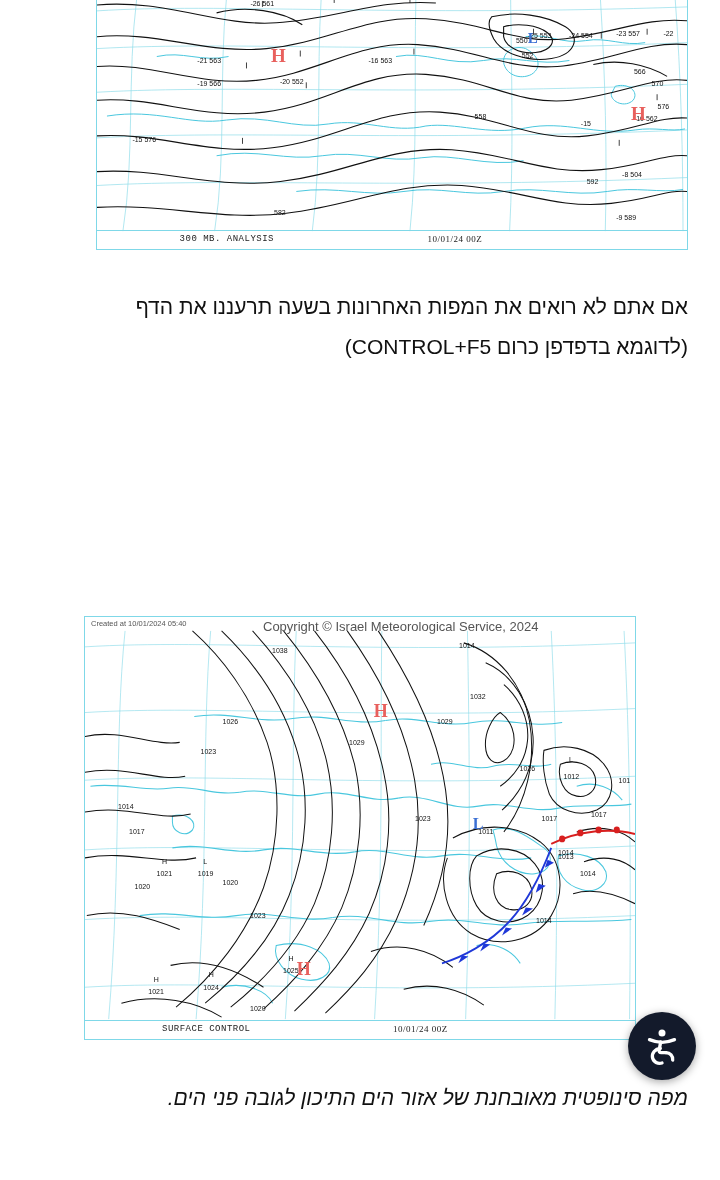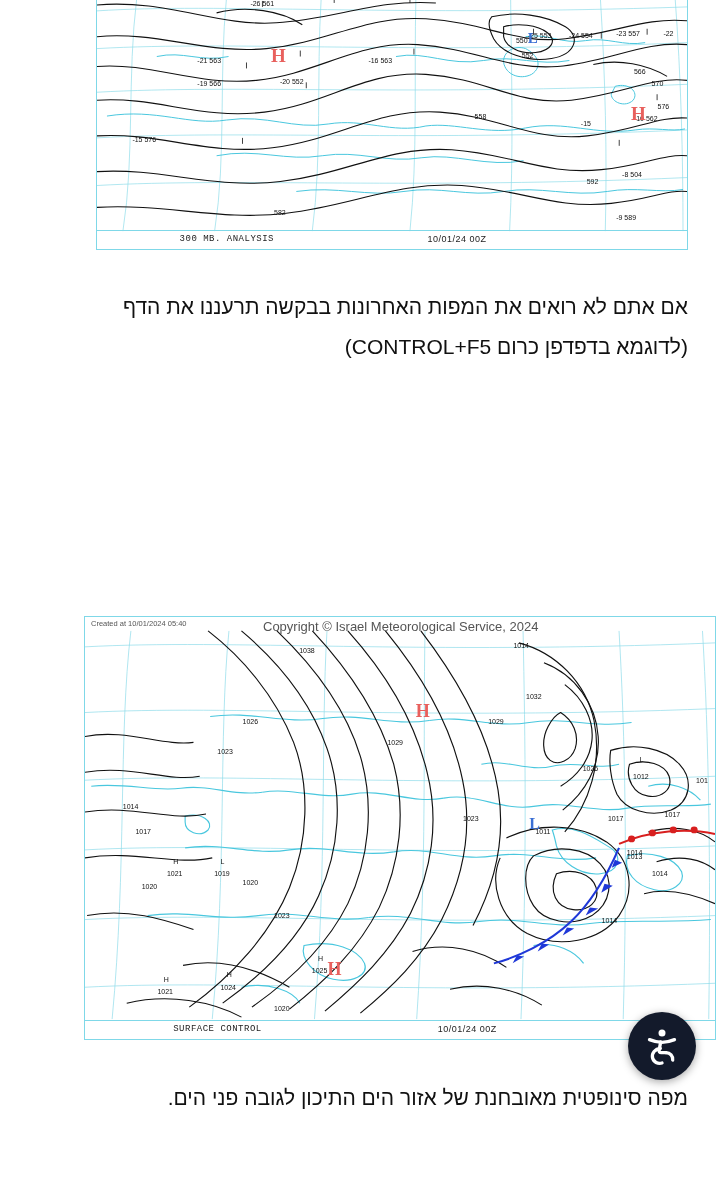--- a/index.html
+++ b/index.html
@@ -39,21 +39,21 @@
     letter-spacing:.5px;
     color:#222;
   }
   .map-caption-left{
     position:absolute;left:14%;top:3px;
     font-family:"Liberation Mono", monospace;
     font-size:9px;
   }
   .map-caption-right{
     position:absolute;left:56%;top:3px;
-    font-family:Liberation Sans, sans-serif;
+    font-family:Liberation Serif, serif;
     font-size:9px;
   }
   .credit{
     position:absolute;
     top:2px;left:6px;
     font-size:7.5px;
     color:#555;
     font-family:"Liberation Sans", sans-serif;
   }
   .credit2{
@@ -65,36 +65,36 @@
   
   #map-500mb{
     position:absolute;
     left:96px;top:-4px;
     width:592px;height:254px;
   }
   
   #map-surface{
     position:absolute;
     left:84px;top:616px;
-    width:632px;height:424px;
+    width:552px;height:424px;
   }
   
   .text-block{
     position:absolute;
     direction:rtl;
     text-align:right;
     font-size:21px;
     line-height:40px;
     color:#111;
   }
   #text-500{
     left:96px;top:287px;width:592px;
   }
   #text-surface{
-    left:96px;top:1078px;width:592px;
+    left:96px;top:1078px;width:592px;font-style:italic;
   }
   .text-block p{margin:0;}
   
   .a11y-fab{
     position:absolute;
     right:24px;
     top:1012px;
     width:68px;height:68px;
     border-radius:50%;
     background:#131a2b;
@@ -228,21 +228,21 @@
       <span class="mark l" style="left:73%;top:13%;font-size:15px;">L</span>
 
       <div class="map-caption-bar">
         <span class="map-caption-left">300 MB. ANALYSIS</span>
         <span class="map-caption-right">10/01/24 00Z</span>
       </div>
     </div>
   </div>
 
   <div class="text-block" id="text-500">
-    <p>אם אתם לא רואים את המפות האחרונות בבקשה תרעננו את הדף (לדוגמא בדפדפן כרום CONTROL+F5)</p>
+    <p>אם אתם לא רואים את המפות האחרונות בשעה תרעננו את הדף (לדוגמא בדפדפן כרום CONTROL+F5)</p>
   </div>
 
   <div class="map-figure" id="map-surface">
     <div class="map-inner">
       <svg class="map-svg" viewBox="0 0 604 424" preserveAspectRatio="none">
         <rect x="0" y="0" width="604" height="424" fill="#ffffff"></rect>
 
         <g stroke="#8fdcea" stroke-width="0.7" fill="none">
           <path d="M0 30 C140 22 320 38 604 26"></path>
           <path d="M0 96 C140 88 320 104 604 92"></path>

